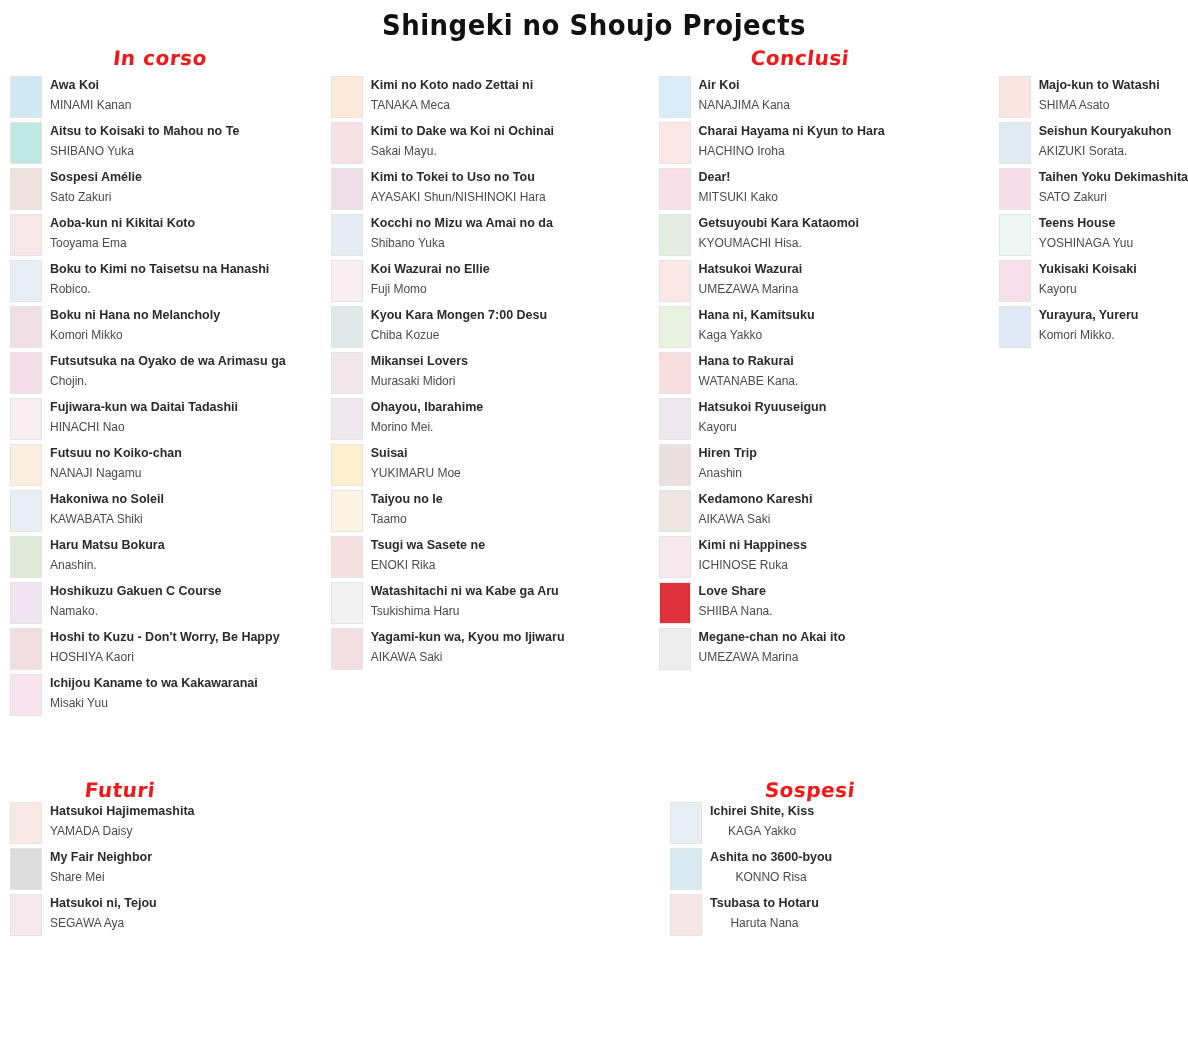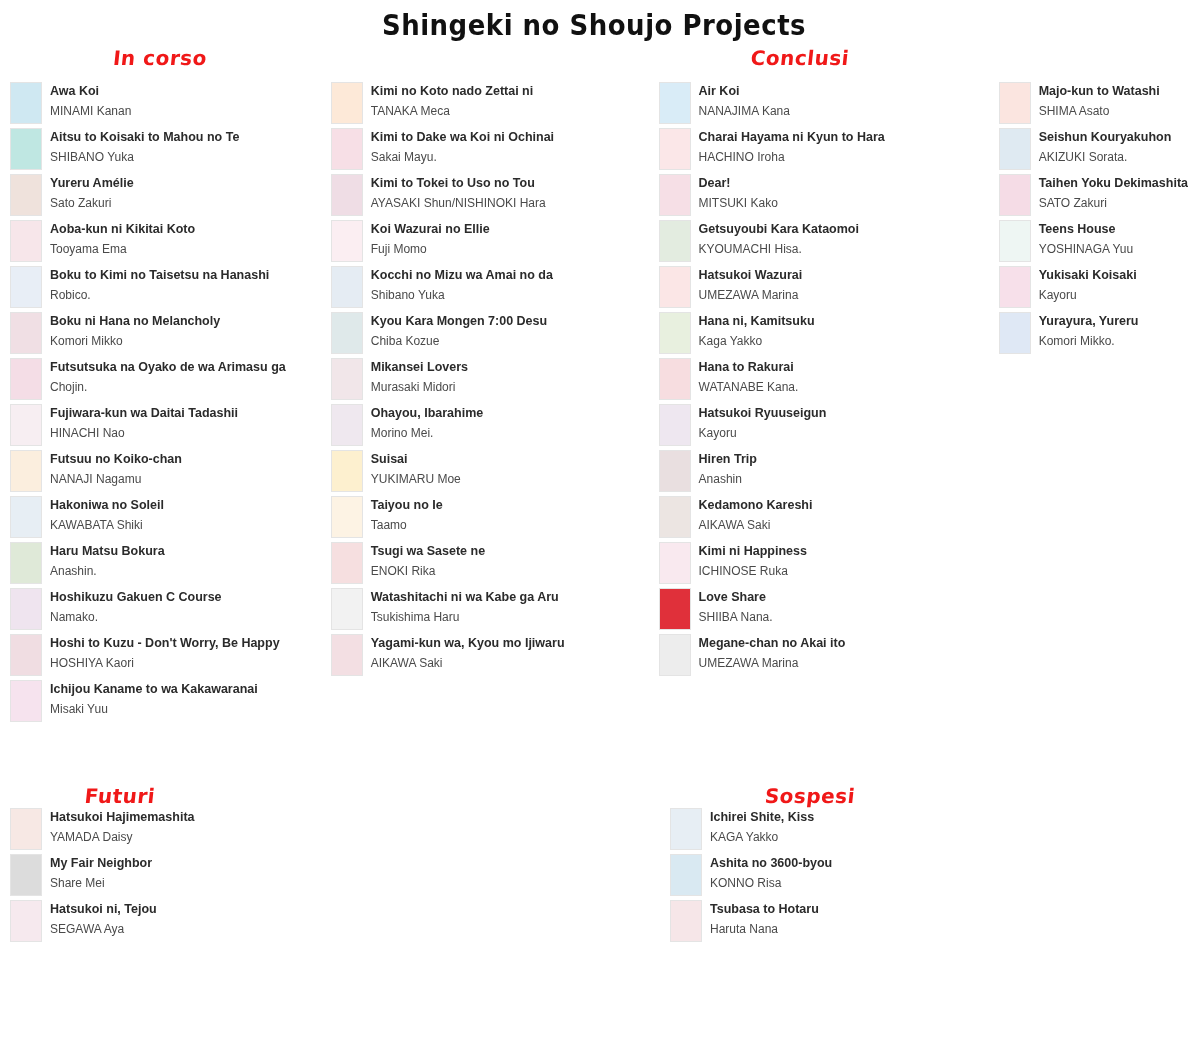--- a/index.html
+++ b/index.html
@@ -95,41 +95,41 @@
   <div class="head-cell" style="width:320px;">
     <div class="section-heading">In corso</div>
   </div>
   <div class="head-cell" style="width:330px;"></div>
   <div class="head-cell" style="width:300px;">
     <div class="section-heading">Conclusi</div>
   </div>
   <div class="head-cell" style="width:238px;"></div>
 </div>
 
-<div class="band cols" style="margin-top:12px;gap:45px;">
+<div class="band cols" style="margin-top:6px;gap:45px;">
 
   <div class="col" style="width:320px; padding-left:10px;">
     <div class="entry">
         <div class="thumb" style="background:#cfe8f2"></div>
         <div class="meta">
           <div class="title">Awa Koi</div>
           <div class="author">MINAMI Kanan</div>
         </div>
       </div>
     <div class="entry">
         <div class="thumb" style="background:#bfe7e2"></div>
         <div class="meta">
           <div class="title">Aitsu to Koisaki to Mahou no Te</div>
           <div class="author">SHIBANO Yuka</div>
         </div>
       </div>
     <div class="entry">
         <div class="thumb" style="background:#efe2dc"></div>
         <div class="meta">
-          <div class="title">Yureru Amélie</div>
+          <div class="title">Sospesi Amélie</div>
           <div class="author">Sato Zakuri</div>
         </div>
       </div>
     <div class="entry">
         <div class="thumb" style="background:#f7e6ea"></div>
         <div class="meta">
           <div class="title">Aoba-kun ni Kikitai Koto</div>
           <div class="author">Tooyama Ema</div>
         </div>
       </div>
@@ -221,31 +221,31 @@
         </div>
       </div>
     <div class="entry">
         <div class="thumb" style="background:#efdde5"></div>
         <div class="meta">
           <div class="title">Kimi to Tokei to Uso no Tou</div>
           <div class="author">AYASAKI Shun/NISHINOKI Hara</div>
         </div>
       </div>
     <div class="entry">
+        <div class="thumb" style="background:#e5ecf3"></div>
+        <div class="meta">
+          <div class="title">Kocchi no Mizu wa Amai no da</div>
+          <div class="author">Shibano Yuka</div>
+        </div>
+      </div>
+    <div class="entry">
         <div class="thumb" style="background:#fbeef2"></div>
         <div class="meta">
           <div class="title">Koi Wazurai no Ellie</div>
           <div class="author">Fuji Momo</div>
-        </div>
-      </div>
-    <div class="entry">
-        <div class="thumb" style="background:#e5ecf3"></div>
-        <div class="meta">
-          <div class="title">Kocchi no Mizu wa Amai no da</div>
-          <div class="author">Shibano Yuka</div>
         </div>
       </div>
     <div class="entry">
         <div class="thumb" style="background:#dfe9ea"></div>
         <div class="meta">
           <div class="title">Kyou Kara Mongen 7:00 Desu</div>
           <div class="author">Chiba Kozue</div>
         </div>
       </div>
     <div class="entry">
@@ -468,21 +468,21 @@
         </div>
       </div>
     <div class="entry">
         <div class="thumb" style="background:#f6e9ee"></div>
         <div class="meta">
           <div class="title">Hatsukoi ni, Tejou</div>
           <div class="author">SEGAWA Aya</div>
         </div>
       </div>
   </div>
-  <div class="col" style="width:518px;">
+  <div class="col" style="width:518px;text-align:center;">
     <div class="entry">
         <div class="thumb" style="background:#e7eef4"></div>
         <div class="meta">
           <div class="title">Ichirei Shite, Kiss</div>
           <div class="author">KAGA Yakko</div>
         </div>
       </div>
     <div class="entry">
         <div class="thumb" style="background:#d9e9f2"></div>
         <div class="meta">

